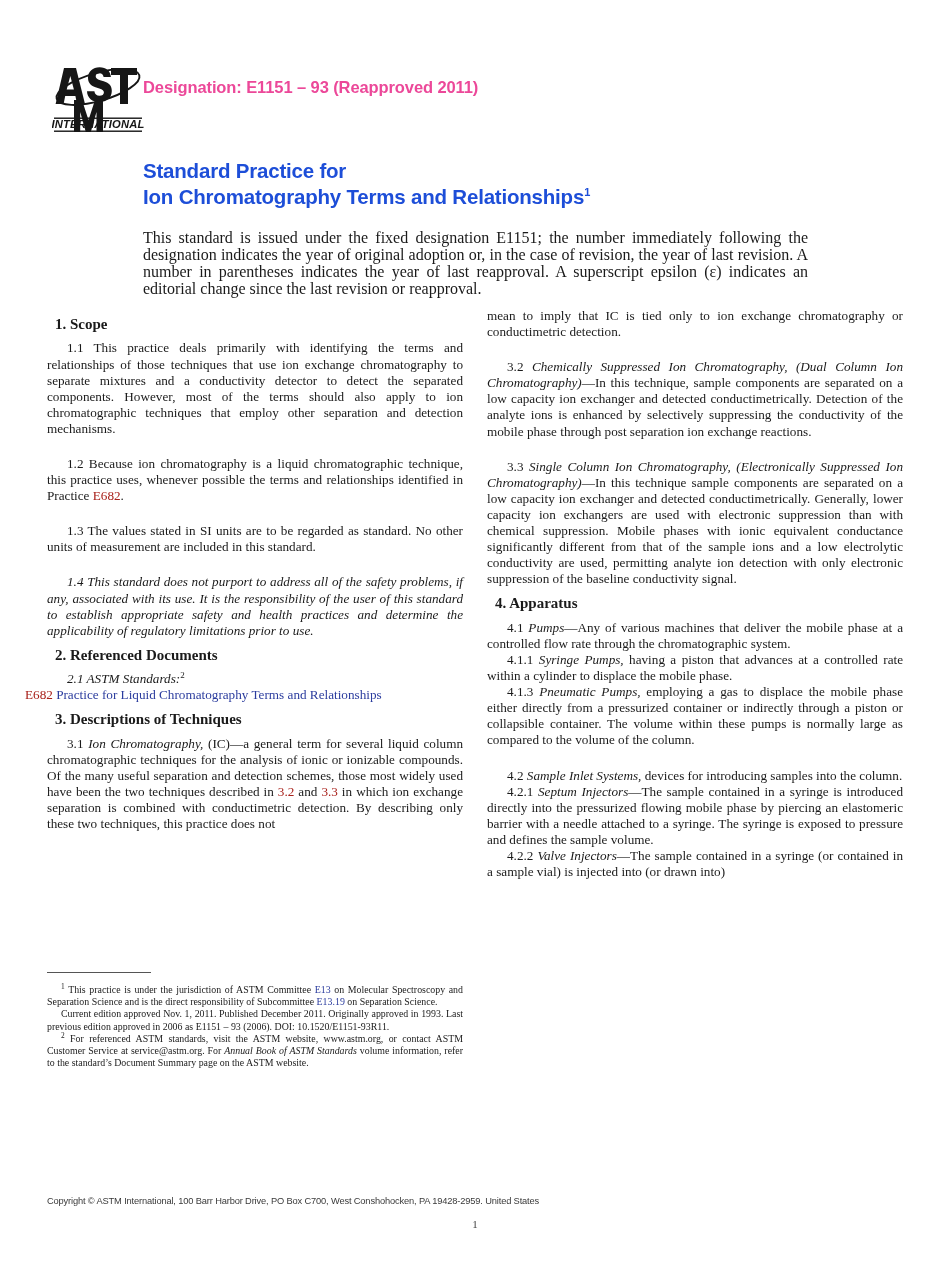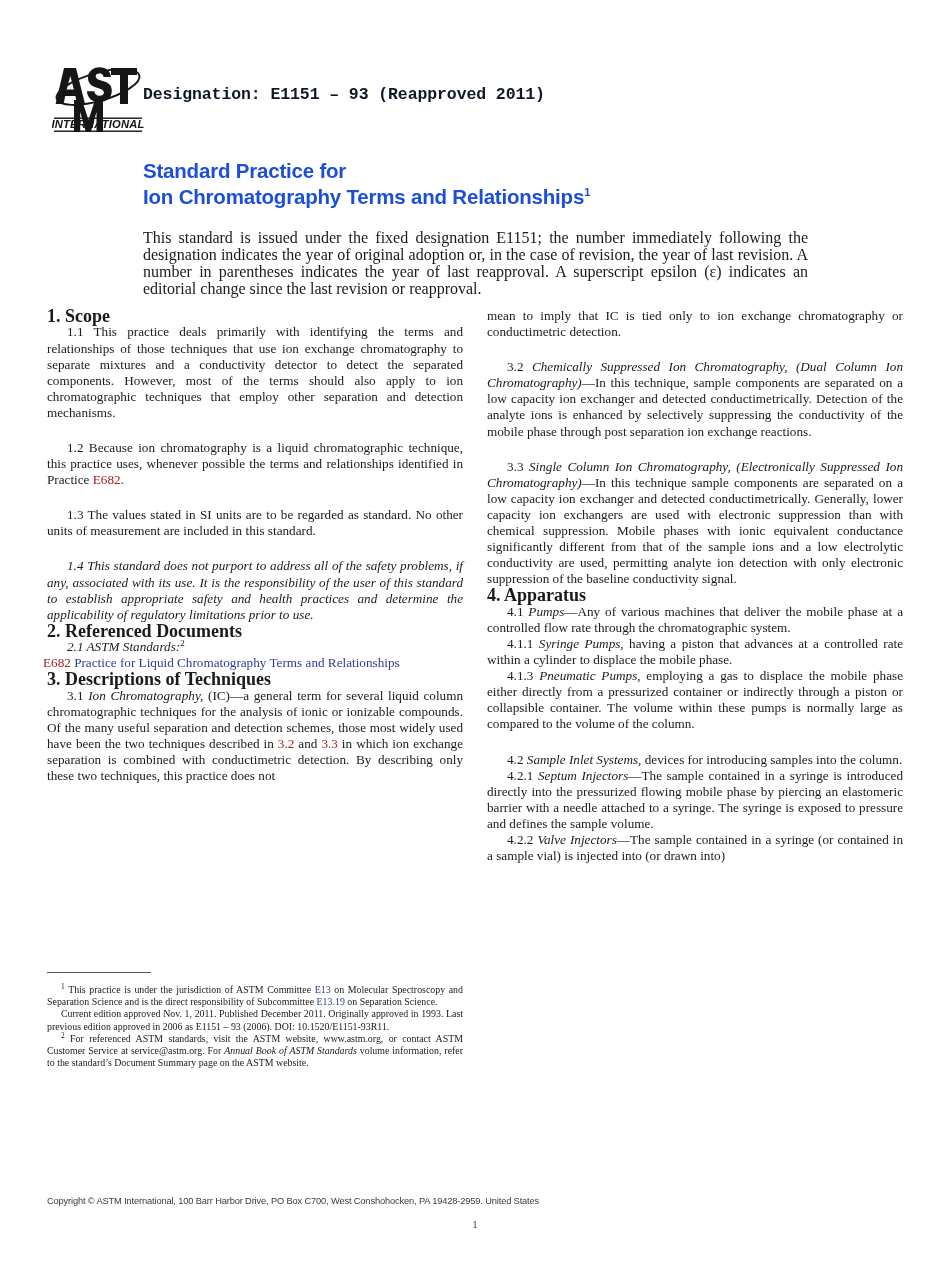--- a/index.html
+++ b/index.html
@@ -37,26 +37,26 @@
     left: 52px;
     top: 2px;
     width: 92px;
     height: 76px;
   }
   .logo svg { display:block; }
 
   .designation {
     position: absolute;
     left: 143px;
-    top: 27px;
-    font-family: Liberation Mono, monospace;
+    top: 20px;
+    font-family: Liberation Sans, sans-serif;
     font-weight: bold;
     font-size: 16.5px;
     letter-spacing: -0.1px;
-    color: #0f172a;
+    color: #ec4899;
     white-space: nowrap;
   }
 
   
   .title-block {
     position: absolute;
     left: 143px;
     top: 158px;
     width: 770px;
   }
@@ -95,23 +95,23 @@
     line-height: 16.1px;
     text-align: justify;
     color: #1a1a1a;
   }
   .col-left  { left: 47px; }
   .col-right { left: 487px; }
 
   h2.sec {
     font-family: "Liberation Serif", serif;
     font-weight: bold;
-    font-size: 18px;
+    font-size: 15px;
     line-height: 16.4px;
-    margin: 0;
+    margin: 8px;
     padding: 0;
     text-align: left;
   }
   .sec-gap-before { margin-top: 12px; }
 
   p.para {
     margin: 0;
     padding: 0;
     text-indent: 20px;
     text-align: justify;
@@ -127,21 +127,21 @@
 
   .ref-entry {
     margin: 0;
     padding: 0 0 0 0;
     text-indent: 0;
     padding-left: 22px;
   }
   .ref-entry .hang {
     display: block;
     text-indent: -22px;
-    padding-left: 18px;
+    padding-left: 0;
   }
 
   
   .footnote-rule {
     position: absolute;
     left: 47px;
     top: 972px;
     width: 104px;
     height: 1px;
     background: #555;

